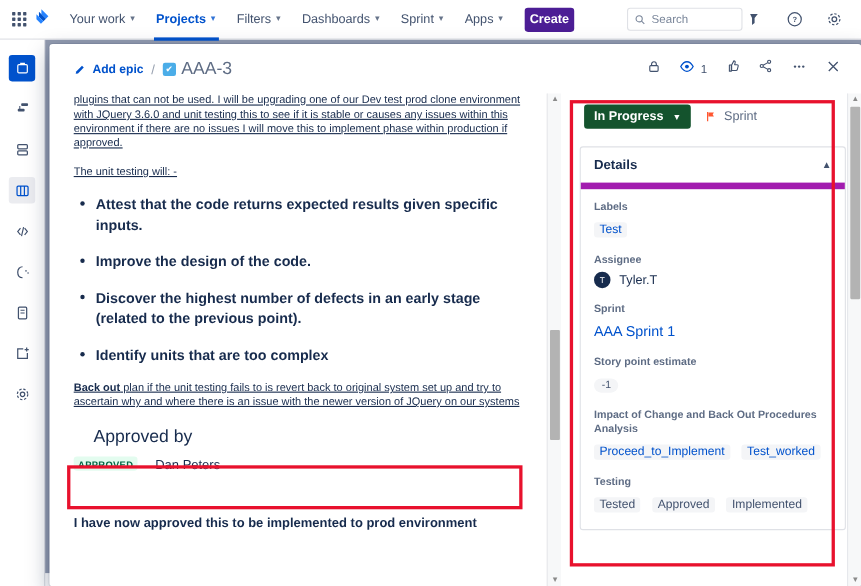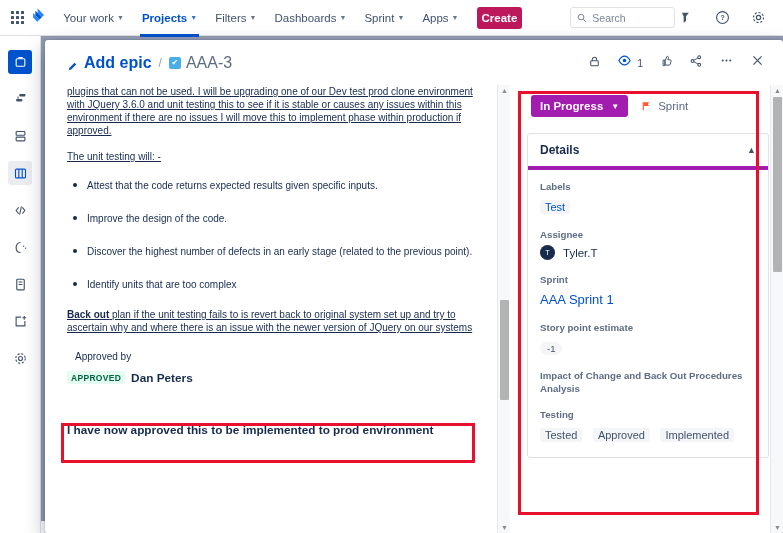--- a/index.html
+++ b/index.html
@@ -32,21 +32,21 @@
   .navitem{
     font-size:11.5px; color:#42526e; margin-left:14px; display:flex; align-items:center;
     gap:3px; padding:6px 2px; white-space:nowrap; position:relative;
   }
   .navitem.active{ color:#0052cc; font-weight:600; }
   .navitem.active::after{
     content:""; position:absolute; left:0; right:0; bottom:-7px; height:2.5px; background:#0052cc;
   }
   .caret{ font-size:7px; opacity:.8; }
   .create-btn{
-    margin-left:16px; background:#be185d; color:#fff; font-size:11.5px; font-weight:600;
+    margin-left:16px; background:#4c1d95; color:#fff; font-size:11.5px; font-weight:600;
     padding:5px 5px; border-radius:3px; border:none;
   }
   .search-box{
     margin-left:48px; width:145px; height:21px; border:1px solid #dfe1e6; border-radius:3px;
     display:flex; align-items:center; gap:5px; padding:0 6px; background:#fff;
   }
   .search-box .ph{ font-size:10.5px; color:#7a869a; }
   .tn-right{ margin-left:auto; display:flex; align-items:center; gap:14px; padding-right:4px; }
 
   
@@ -67,67 +67,67 @@
 
   
   .modal{
     position:absolute; left:45px; top:40px; width:738px; height:493px;
     background:#fff; border-radius:3px;
     box-shadow:0 0 0 1px rgba(9,30,66,.08), 0 8px 20px rgba(9,30,66,.35);
     display:flex; flex-direction:column; overflow:hidden;
   }
   .modal-head{ height:45px; display:flex; align-items:center; padding:0 18px 0 22px; flex:none; }
   .crumbs{ display:flex; align-items:center; gap:7px; font-size:12px; }
-  .addepic{ color:#0052cc; font-weight:700; font-size:16px; display:flex; align-items:flex-end; gap:6px; }
+  .addepic{ color:#0052cc; font-weight:700; font-size:11px; display:flex; align-items:flex-end; gap:6px; }
   .crumb-sep{ color:#97a0af; }
   .task-chip{ display:flex; align-items:center; gap:5px; }
   .task-ico{ width:12px; height:12px; background:#4bade8; border-radius:2px; display:flex;
              align-items:center; justify-content:center; color:#fff; font-size:8px; }
   .task-id{ color:#5e6c84; font-size:16px; }
   .head-actions{ margin-left:auto; display:flex; align-items:center; gap:16px; color:#42526e; }
   .watch-count{ font-size:10.5px; color:#42526e; margin-left:-11px; }
 
   .modal-body{ flex:1; display:flex; min-height:0; position:relative; }
 
   
   .lcol{ width:455px; padding:0 0 0 22px; overflow:hidden; position:relative; }
   .lcol-inner{ padding-right:14px; }
   .p{ font-size:10px; line-height:13px; color:#172b4d; margin-bottom:13px;text-decoration:underline; }
   ul.bul{ list-style:none; margin:0 0 12px 0; }
-  ul.bul li{ position:relative; padding-left:20px; font-size:10px; color:#172b4d;
-             line-height:19px; margin-bottom:14px; }
+  ul.bul li{ position:relative; padding-left:20px; font-size:13px; color:#172b4d;
+             line-height:19px; margin-bottom:14px;font-weight:bold; }
   ul.bul li::before{ content:""; position:absolute; left:6px; top:7px; width:4px; height:4px;
                      border-radius:50%; background:#172b4d; }
   .backout b{ font-weight:700; }
-  .apphead{ font-size:10px; color:#172b4d; margin:17px 8px 6px; }
+  .apphead{ font-size:16px; color:#172b4d; margin:17px 18px 6px; }
   .lozenge{ display:inline-block; background:#e3fcef; color:#006644; font-size:8.5px;
             font-weight:700; letter-spacing:.3px; padding:1.5px 4px; border-radius:3px;
             vertical-align:middle; }
-  .approver{ font-size:11.8px; font-weight:700; color:#172b4d; margin-left:6px; }
+  .approver{ font-size:11.8px; font-weight:400; color:#172b4d; margin-left:16px; }
 
   .hl-comment{ margin-top:34px; font-size:11.8px; line-height:21px; color:#172b4d; }
   .hl-comment b{ font-weight:700; }
 
   
   .sbar{ position:absolute; top:0; width:13px; bottom:0; background:#f7f8f9;
          border-left:1px solid #e6e8ec; }
   .sbar.left{ left:452px; }
   .sbar .thumb{ position:absolute; left:2px; width:9px; background:#b3b3b3; border-radius:1px; }
   .sbar .arr{ position:absolute; left:0; width:13px; height:11px; color:#8a8a8a;
               font-size:7px; display:flex; align-items:center; justify-content:center; }
 
   
   .rcol{ width:270px; margin-left:13px; padding:8px 14px 0 14px; position:relative; overflow:hidden; }
   .statusrow{ display:flex; align-items:center; gap:13px; margin:2px 0 16px 4px; }
-  .status-btn{ background:#a21caf; color:#fff; font-size:11.5px; font-weight:700;
+  .status-btn{ background:#14532d; color:#fff; font-size:11.5px; font-weight:700;
                padding:5px 9px; border-radius:3px; display:flex; align-items:center; gap:8px; border:none; }
   .flagged{ display:flex; align-items:center; gap:6px; font-size:11.5px; color:#5e6c84; }
   .details-card{ border:1px solid #dfe1e6; border-radius:3px; }
   .details-head{ display:flex; align-items:center; padding:9px 12px; font-size:12px;
-                 font-weight:700; color:#172b4d; border-bottom:4px solid #a21caf; }
+                 font-weight:700; color:#172b4d; border-bottom:6px solid #a21caf; }
   .details-head .chev{ margin-left:auto; color:#42526e; font-size:9px; }
   .details-body{ padding:10px 12px 14px; }
   .field{ margin-bottom:13px; }
   .flabel{ font-size:9.7px; color:#5e6c84; font-weight:600; line-height:13px; margin-bottom:4px; }
   .fval{ font-size:11.5px; color:#172b4d; display:flex; align-items:center; gap:8px; }
   .prio-ico{ color:#ff991f; font-size:12px; font-weight:700; letter-spacing:-1px; }
   .av-sm{ width:15px; height:15px; border-radius:50%; background:#172b4d; color:#fff;
           font-size:7.5px; display:flex; align-items:center; justify-content:center; }
   .link{ color:#0052cc; font-size:13px; }
   .chip{ display:inline-block; background:#f4f5f7; color:#0052cc; font-size:11px;
@@ -420,20 +420,24 @@
 
             <div class="field">
               <div class="flabel">Story point estimate</div>
               <div>
                 <span class="sp-badge">-1</span>
               </div>
             </div>
 
             <div class="field">
               <div class="flabel">Impact of Change and Back Out Procedures Analysis</div>
+              <div>
+                <span class="chip">Proceed_to_Implement</span>
+                <span class="chip">Test_worked</span>
+              </div>
             </div>
 
             <div class="field" style="margin-bottom:0">
               <div class="flabel">Testing</div>
               <div>
                 <span class="chip plain">Tested</span>
                 <span class="chip plain">Approved</span>
                 <span class="chip plain">Implemented</span>
               </div>
             </div>

